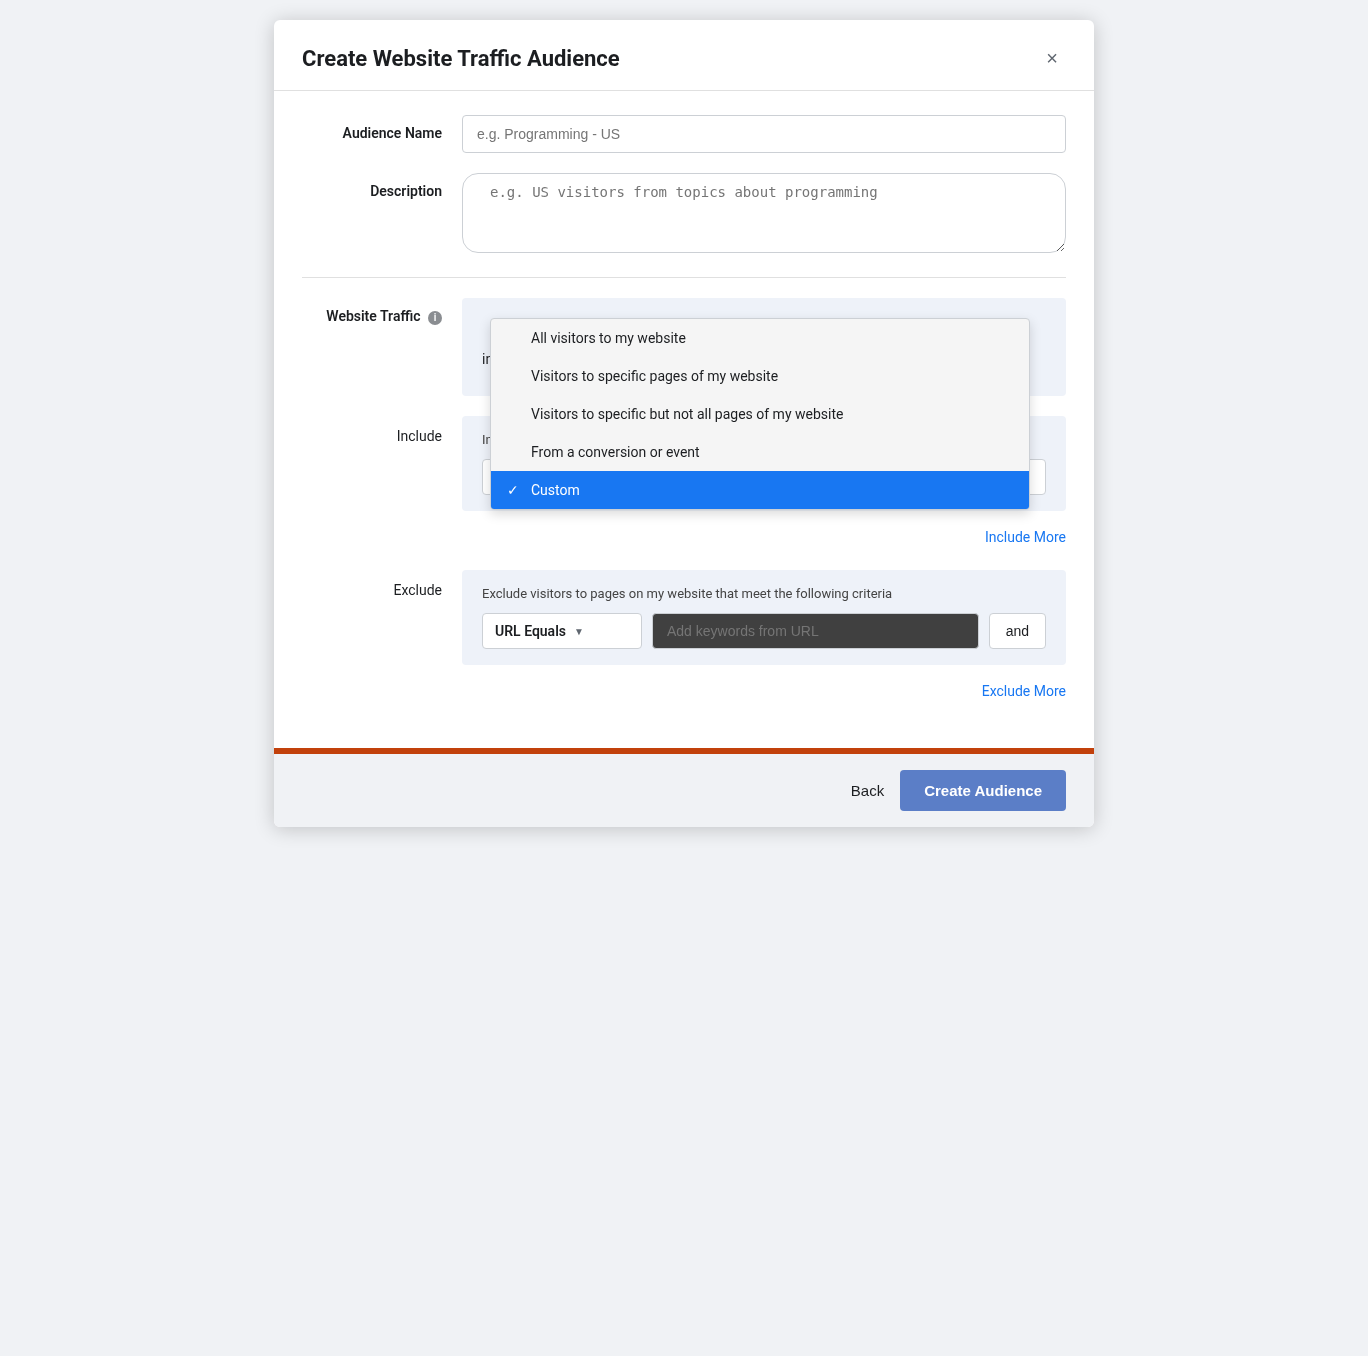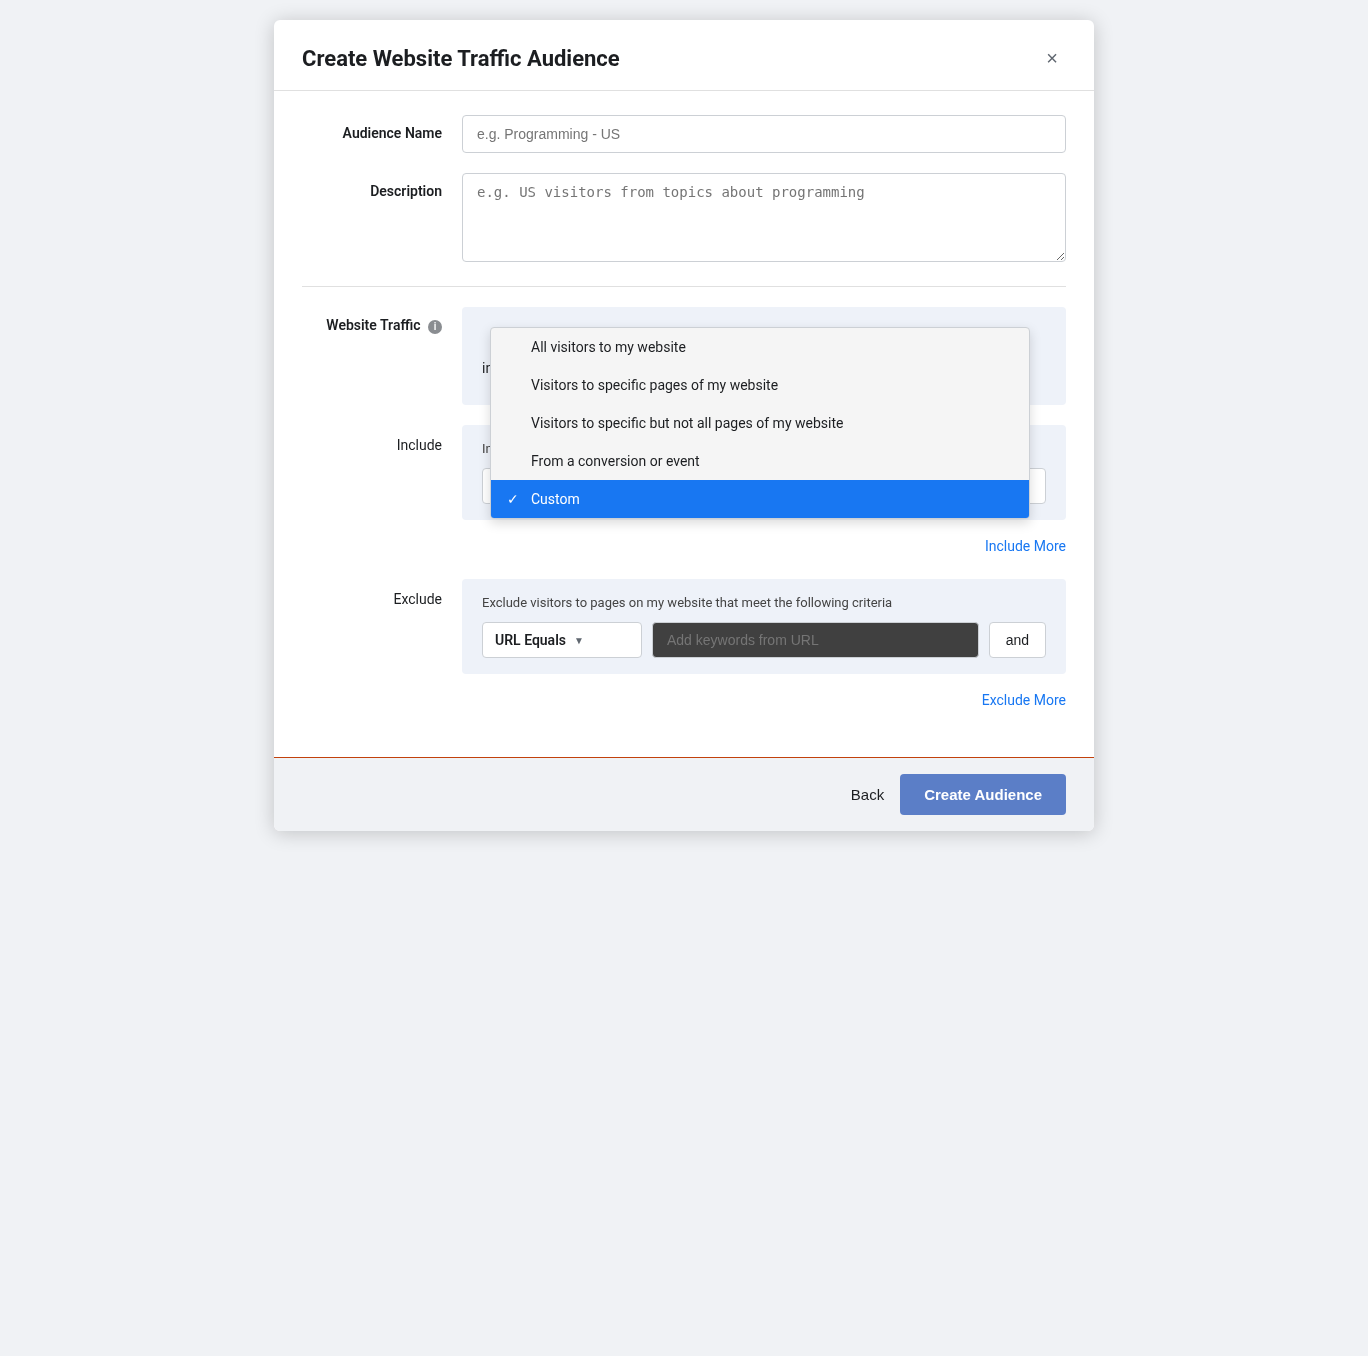--- a/index.html
+++ b/index.html
@@ -83,27 +83,27 @@
       border-radius: 4px;
       padding: 10px 14px;
       font-size: 14px;
       color: #be185d;
       background: #fff;
       outline: none;
     }
     .textarea-input {
       width: 100%;
       border: 1px solid #ccd0d5;
-      border-radius: 4px;
-      padding: 10px 14px;
+      border-radius: 16px;
+      padding: 10px 27px;
       font-size: 14px;
       color: #606770;
       background: #fff;
       outline: none;
-      height: 89px;
+      height: 80px;
       resize: vertical;
     }
     .divider {
       height: 1px;
       background: #e0e0e0;
       margin: 4px 0 20px 0;
     }
     .website-traffic-section {
       background: #eef2f9;
       border-radius: 4px;
@@ -239,21 +239,21 @@
       color: #1c1e21;
       padding-top: 12px;
       text-align: right;
       padding-right: 20px;
     }
     .section-content {
       flex: 1;
     }
     .modal-footer {
       background: #f0f2f5;
-      border-top: 1px solid #c2410c;
+      border-top: 6px solid #c2410c;
       padding: 16px 28px;
       display: flex;
       justify-content: flex-end;
       align-items: center;
       gap: 16px;
       border-radius: 0 0 6px 6px;
     }
     .back-btn {
       background: none;
       border: none;

